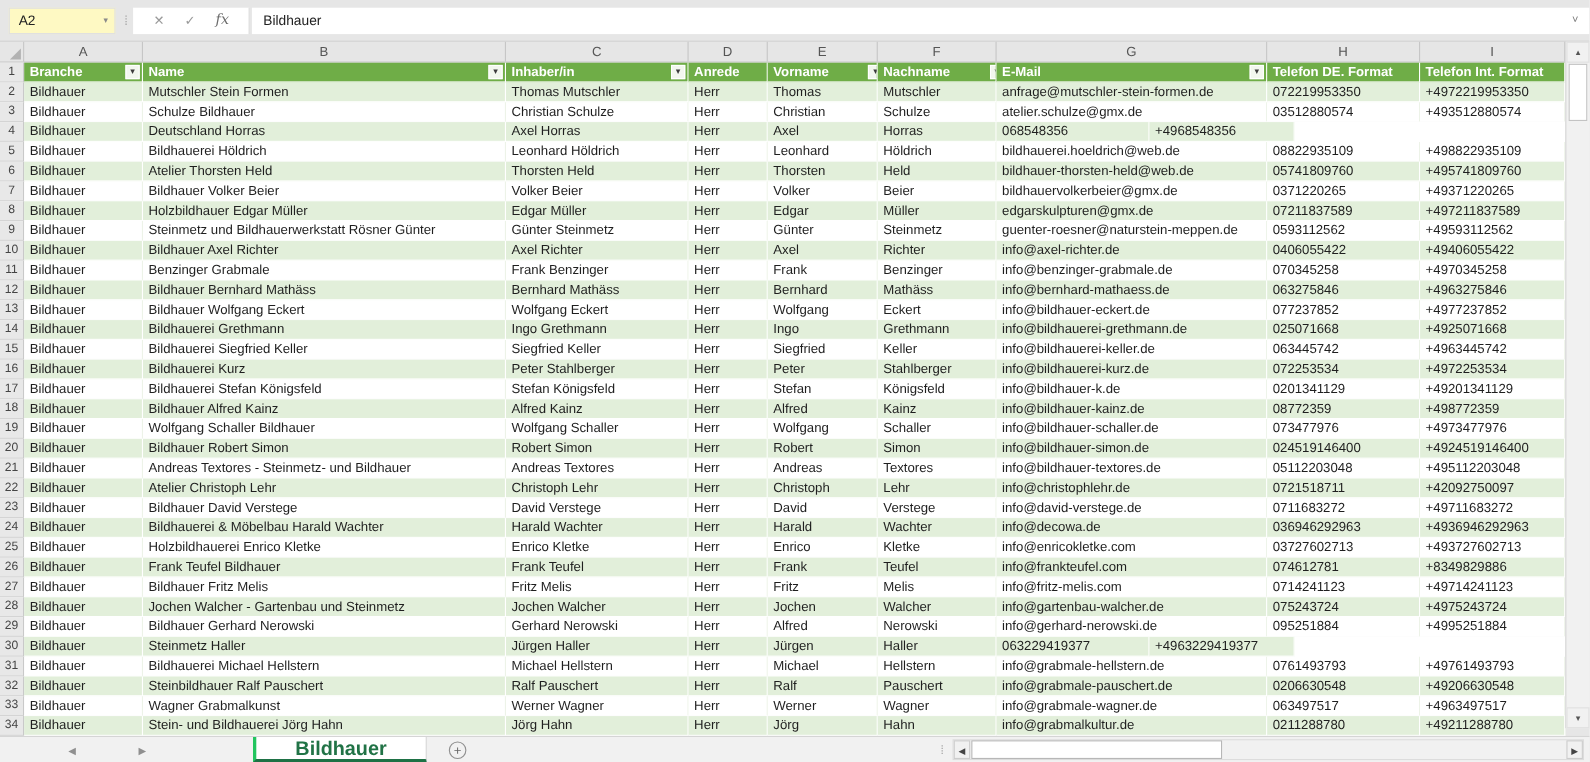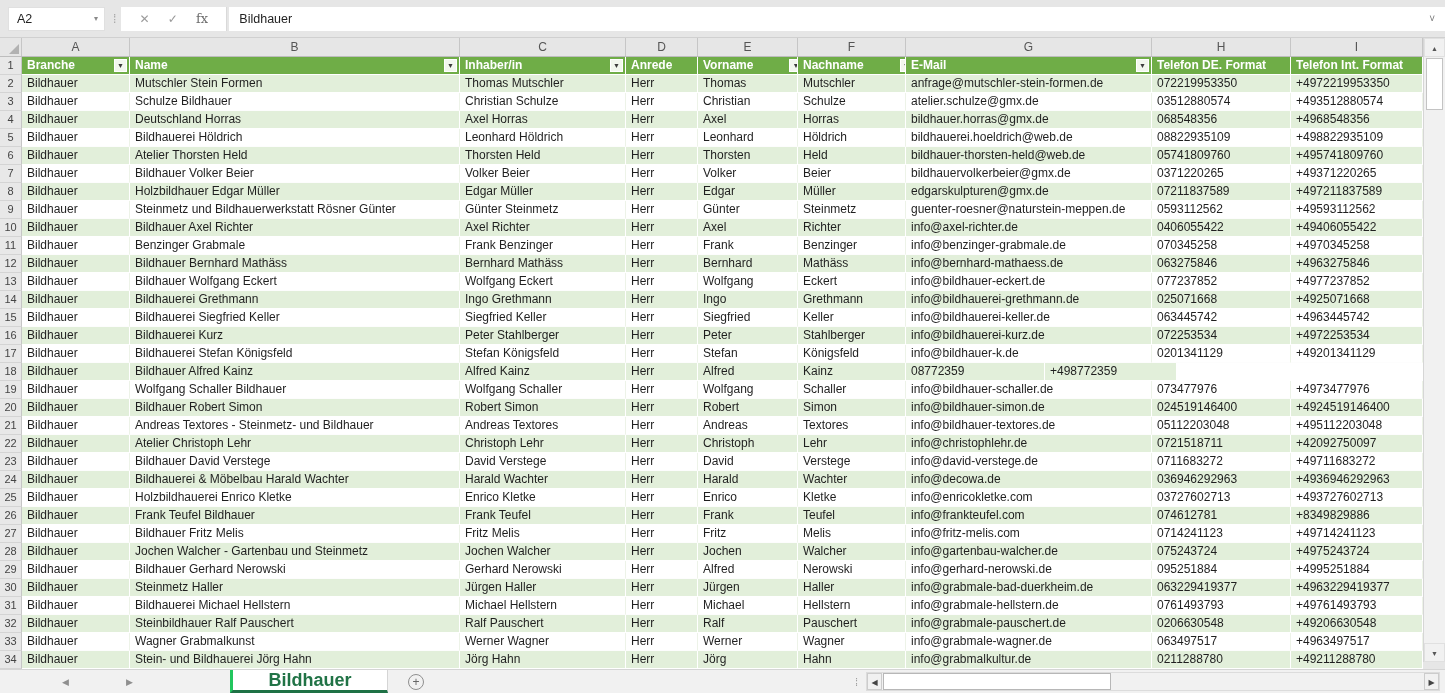--- a/index.html
+++ b/index.html
@@ -2,29 +2,29 @@
 <html><head>
 <meta charset="utf-8">
 <style>
   * { box-sizing: border-box; margin: 0; padding: 0; }
   html,body { width:1445px; height:693px; overflow:hidden; background:#e6e6e6;
               font-family:"Liberation Sans", sans-serif; }
 
   
   .topbar { height:38px; background:#e6e6e6; border-bottom:1px solid #d0d0d0;
             display:flex; align-items:center; }
-  .namebox { width:97px; height:24px; margin-left:8px; background:#ffffff;
+  .namebox { width:97px; height:24px; margin-left:8px; background:#fef9c3;
              border:1px solid #e0e0e0; display:flex; align-items:center;
              padding-left:8px; font-size:12.5px; color:#222; }
   .namebox .nb-arrow { margin-left:auto; margin-right:6px; font-size:8px; color:#8a8a8a; }
   .vdots { color:#a6a6a6; font-size:12px; margin:0 6px 0 8px; letter-spacing:-1px; }
   .fxgroup { width:106px; height:24px; background:#fff; display:flex;
              align-items:center; justify-content:space-evenly; border-right:1px solid #d9d9d9; }
   .fxgroup .gi { color:#9a9a9a; font-size:12px; }
-  .fxgroup .fx { color:#6d6d6d; font-family:"DejaVu Serif", serif; font-size:13px; }
+  .fxgroup .fx { color:#6d6d6d; font-style:italic; font-family:"DejaVu Serif", serif; font-size:13px; }
   .formulabar { flex:1; height:24px; background:#fff; margin-left:2px;
                 display:flex; align-items:center; padding:0 10px; font-size:12.5px; color:#222; }
   .formulabar .fb-expand { margin-left:auto; color:#777; font-size:10px; }
 
   
   .colheaders { height:19px; display:flex; background:#e6e6e6;
                 border-bottom:1px solid #bdbdbd; width:1423px; }
   .corner { width:22px; height:100%; border-right:1px solid #c6c6c6; position:relative; }
   .corner .tri { position:absolute; right:2px; bottom:2px; width:0; height:0;
                  border-left:10px solid transparent; border-bottom:10px solid #b2b2b2; }
@@ -186,21 +186,20 @@
       <div class="cell c8">+493512880574</div>
     </div>
     <div class="grow band">
       <div class="rownum">4</div>
       <div class="cell c0">Bildhauer</div>
       <div class="cell c1">Deutschland Horras</div>
       <div class="cell c2">Axel Horras</div>
       <div class="cell c3">Herr</div>
       <div class="cell c4">Axel</div>
       <div class="cell c5">Horras</div>
-      <div class="cell c6">bildhauer.horras@gmx.de</div>
       <div class="cell c7">068548356</div>
       <div class="cell c8">+4968548356</div>
     </div>
     <div class="grow wrow">
       <div class="rownum">5</div>
       <div class="cell c0">Bildhauer</div>
       <div class="cell c1">Bildhauerei Höldrich</div>
       <div class="cell c2">Leonhard Höldrich</div>
       <div class="cell c3">Herr</div>
       <div class="cell c4">Leonhard</div>
@@ -354,20 +353,21 @@
       <div class="cell c8">+49201341129</div>
     </div>
     <div class="grow band">
       <div class="rownum">18</div>
       <div class="cell c0">Bildhauer</div>
       <div class="cell c1">Bildhauer Alfred Kainz</div>
       <div class="cell c2">Alfred Kainz</div>
       <div class="cell c3">Herr</div>
       <div class="cell c4">Alfred</div>
       <div class="cell c5">Kainz</div>
+      <div class="cell c6">info@bildhauer-kainz.de</div>
       <div class="cell c7">08772359</div>
       <div class="cell c8">+498772359</div>
     </div>
     <div class="grow wrow">
       <div class="rownum">19</div>
       <div class="cell c0">Bildhauer</div>
       <div class="cell c1">Wolfgang Schaller Bildhauer</div>
       <div class="cell c2">Wolfgang Schaller</div>
       <div class="cell c3">Herr</div>
       <div class="cell c4">Wolfgang</div>
@@ -497,21 +497,20 @@
       <div class="cell c8">+4995251884</div>
     </div>
     <div class="grow band">
       <div class="rownum">30</div>
       <div class="cell c0">Bildhauer</div>
       <div class="cell c1">Steinmetz Haller</div>
       <div class="cell c2">Jürgen Haller</div>
       <div class="cell c3">Herr</div>
       <div class="cell c4">Jürgen</div>
       <div class="cell c5">Haller</div>
-      <div class="cell c6">info@grabmale-bad-duerkheim.de</div>
       <div class="cell c7">063229419377</div>
       <div class="cell c8">+4963229419377</div>
     </div>
     <div class="grow wrow">
       <div class="rownum">31</div>
       <div class="cell c0">Bildhauer</div>
       <div class="cell c1">Bildhauerei Michael Hellstern</div>
       <div class="cell c2">Michael Hellstern</div>
       <div class="cell c3">Herr</div>
       <div class="cell c4">Michael</div>

